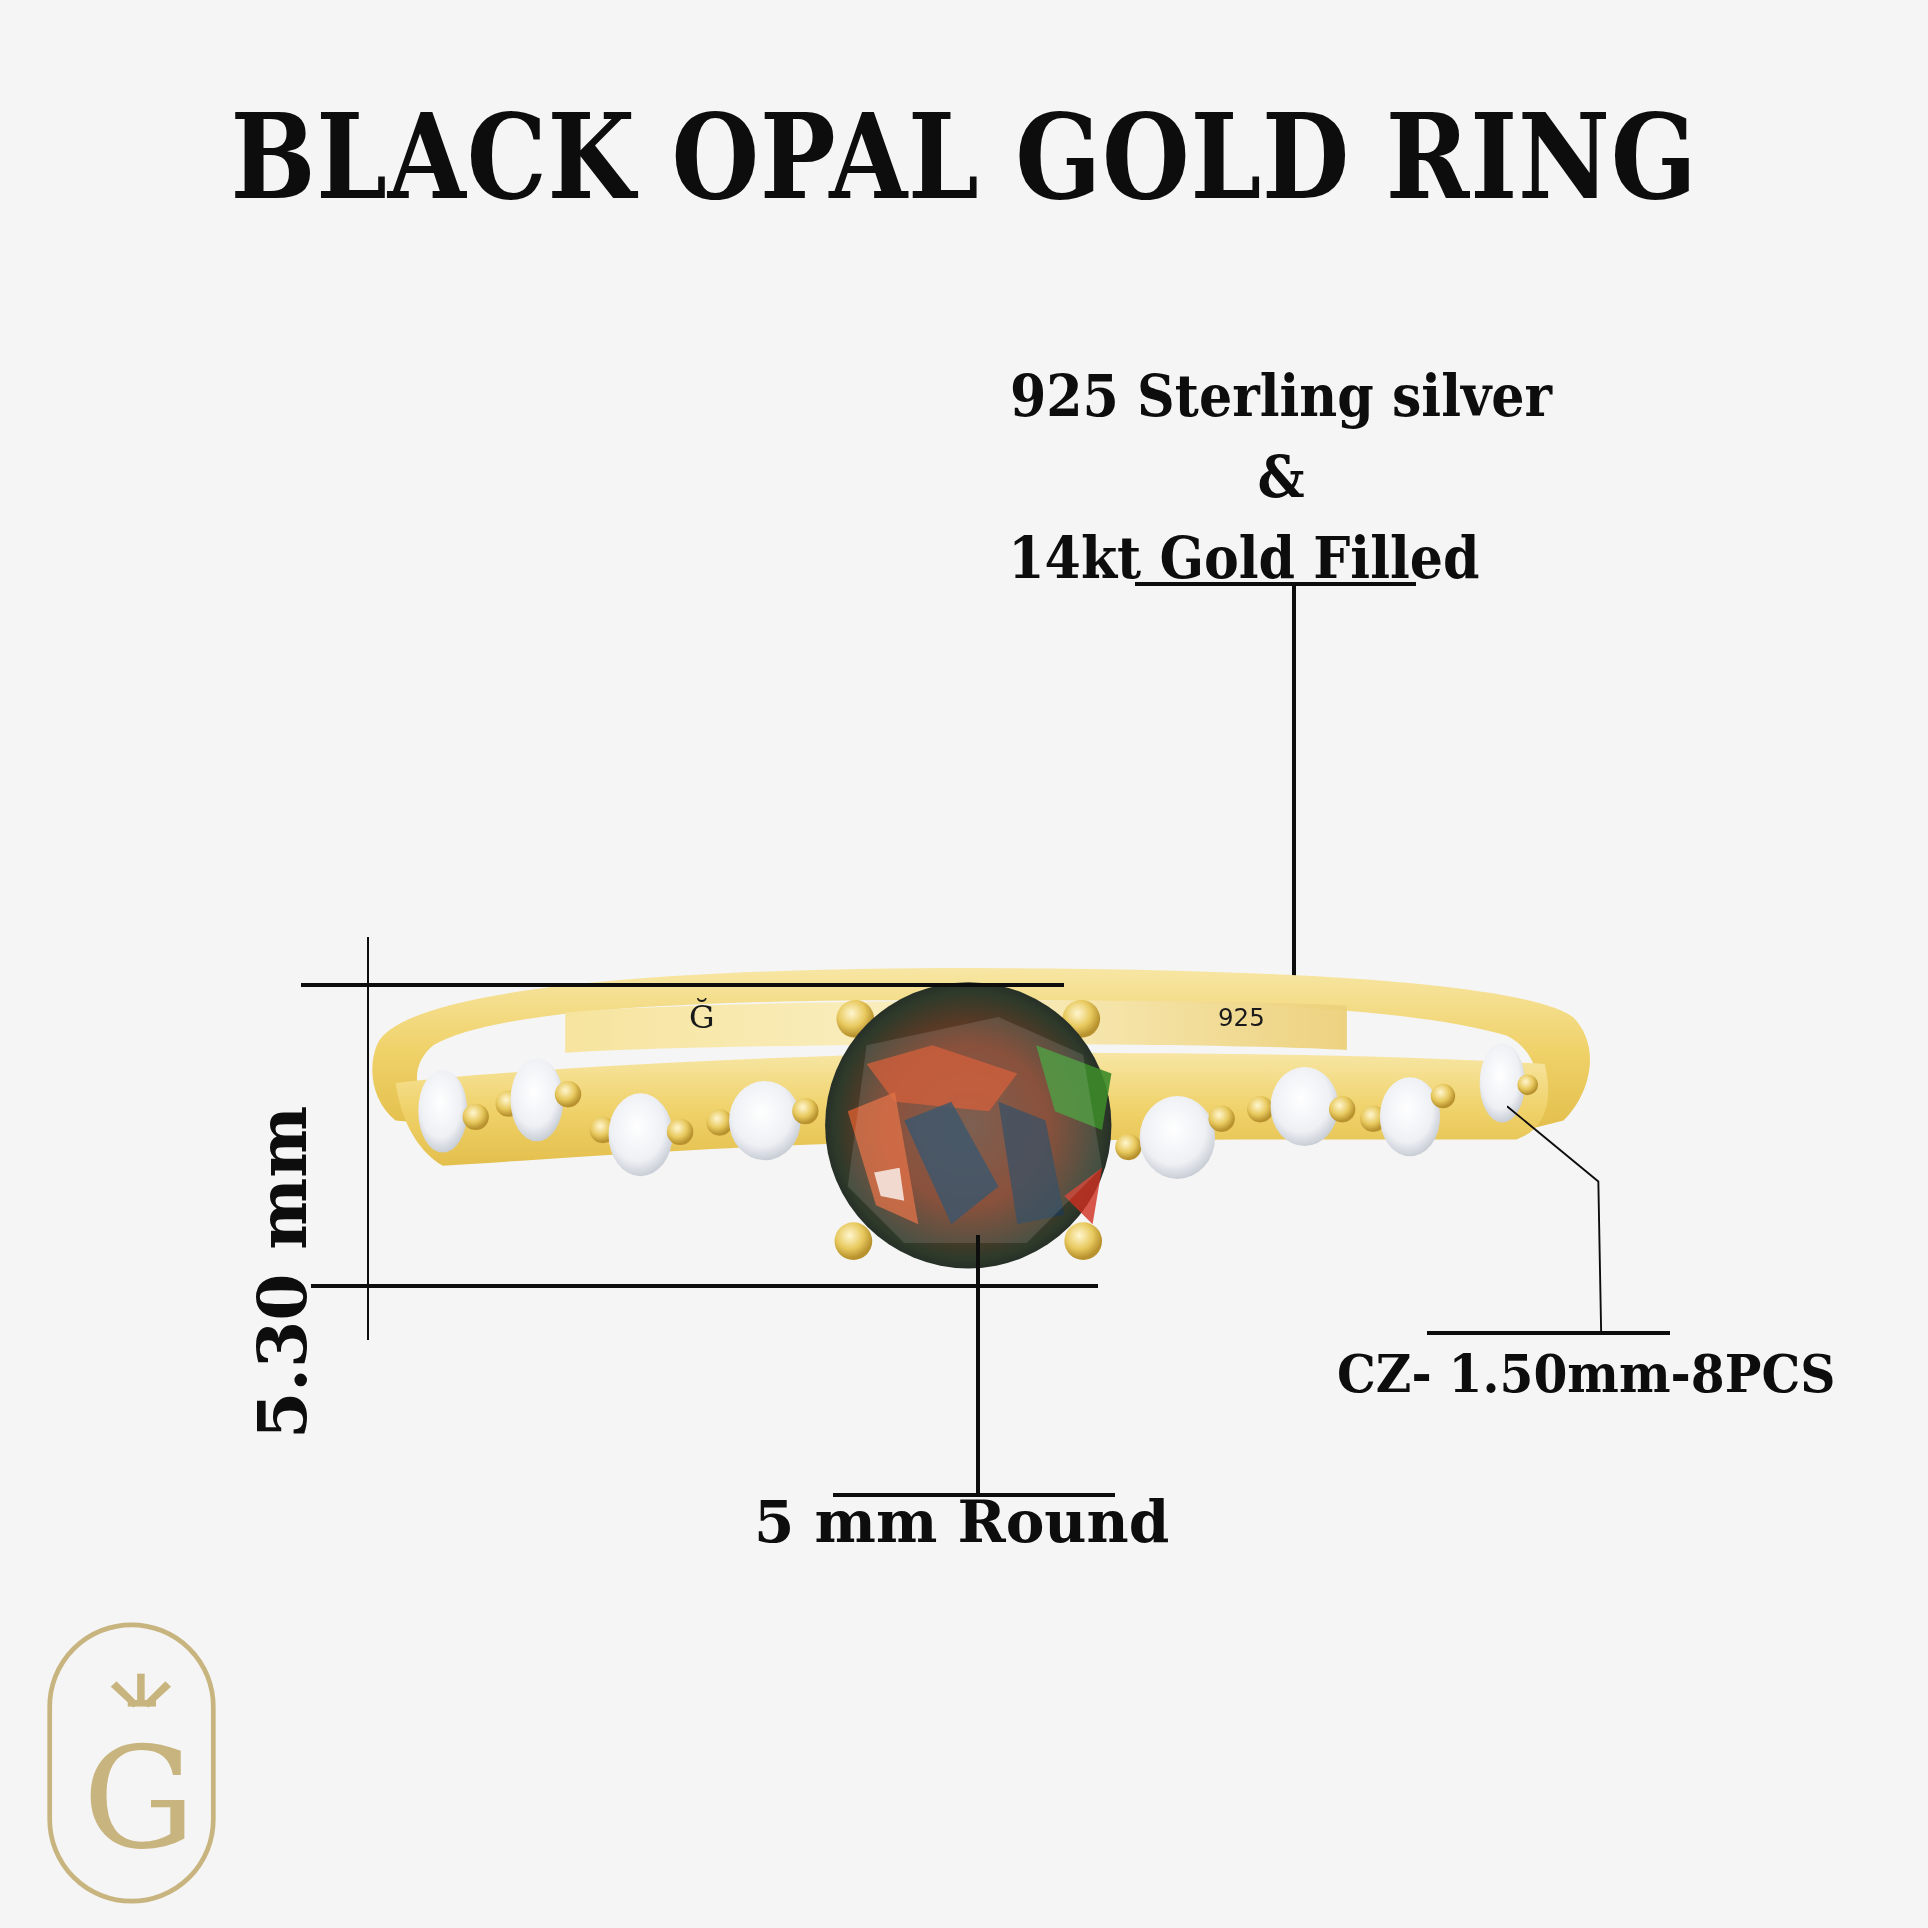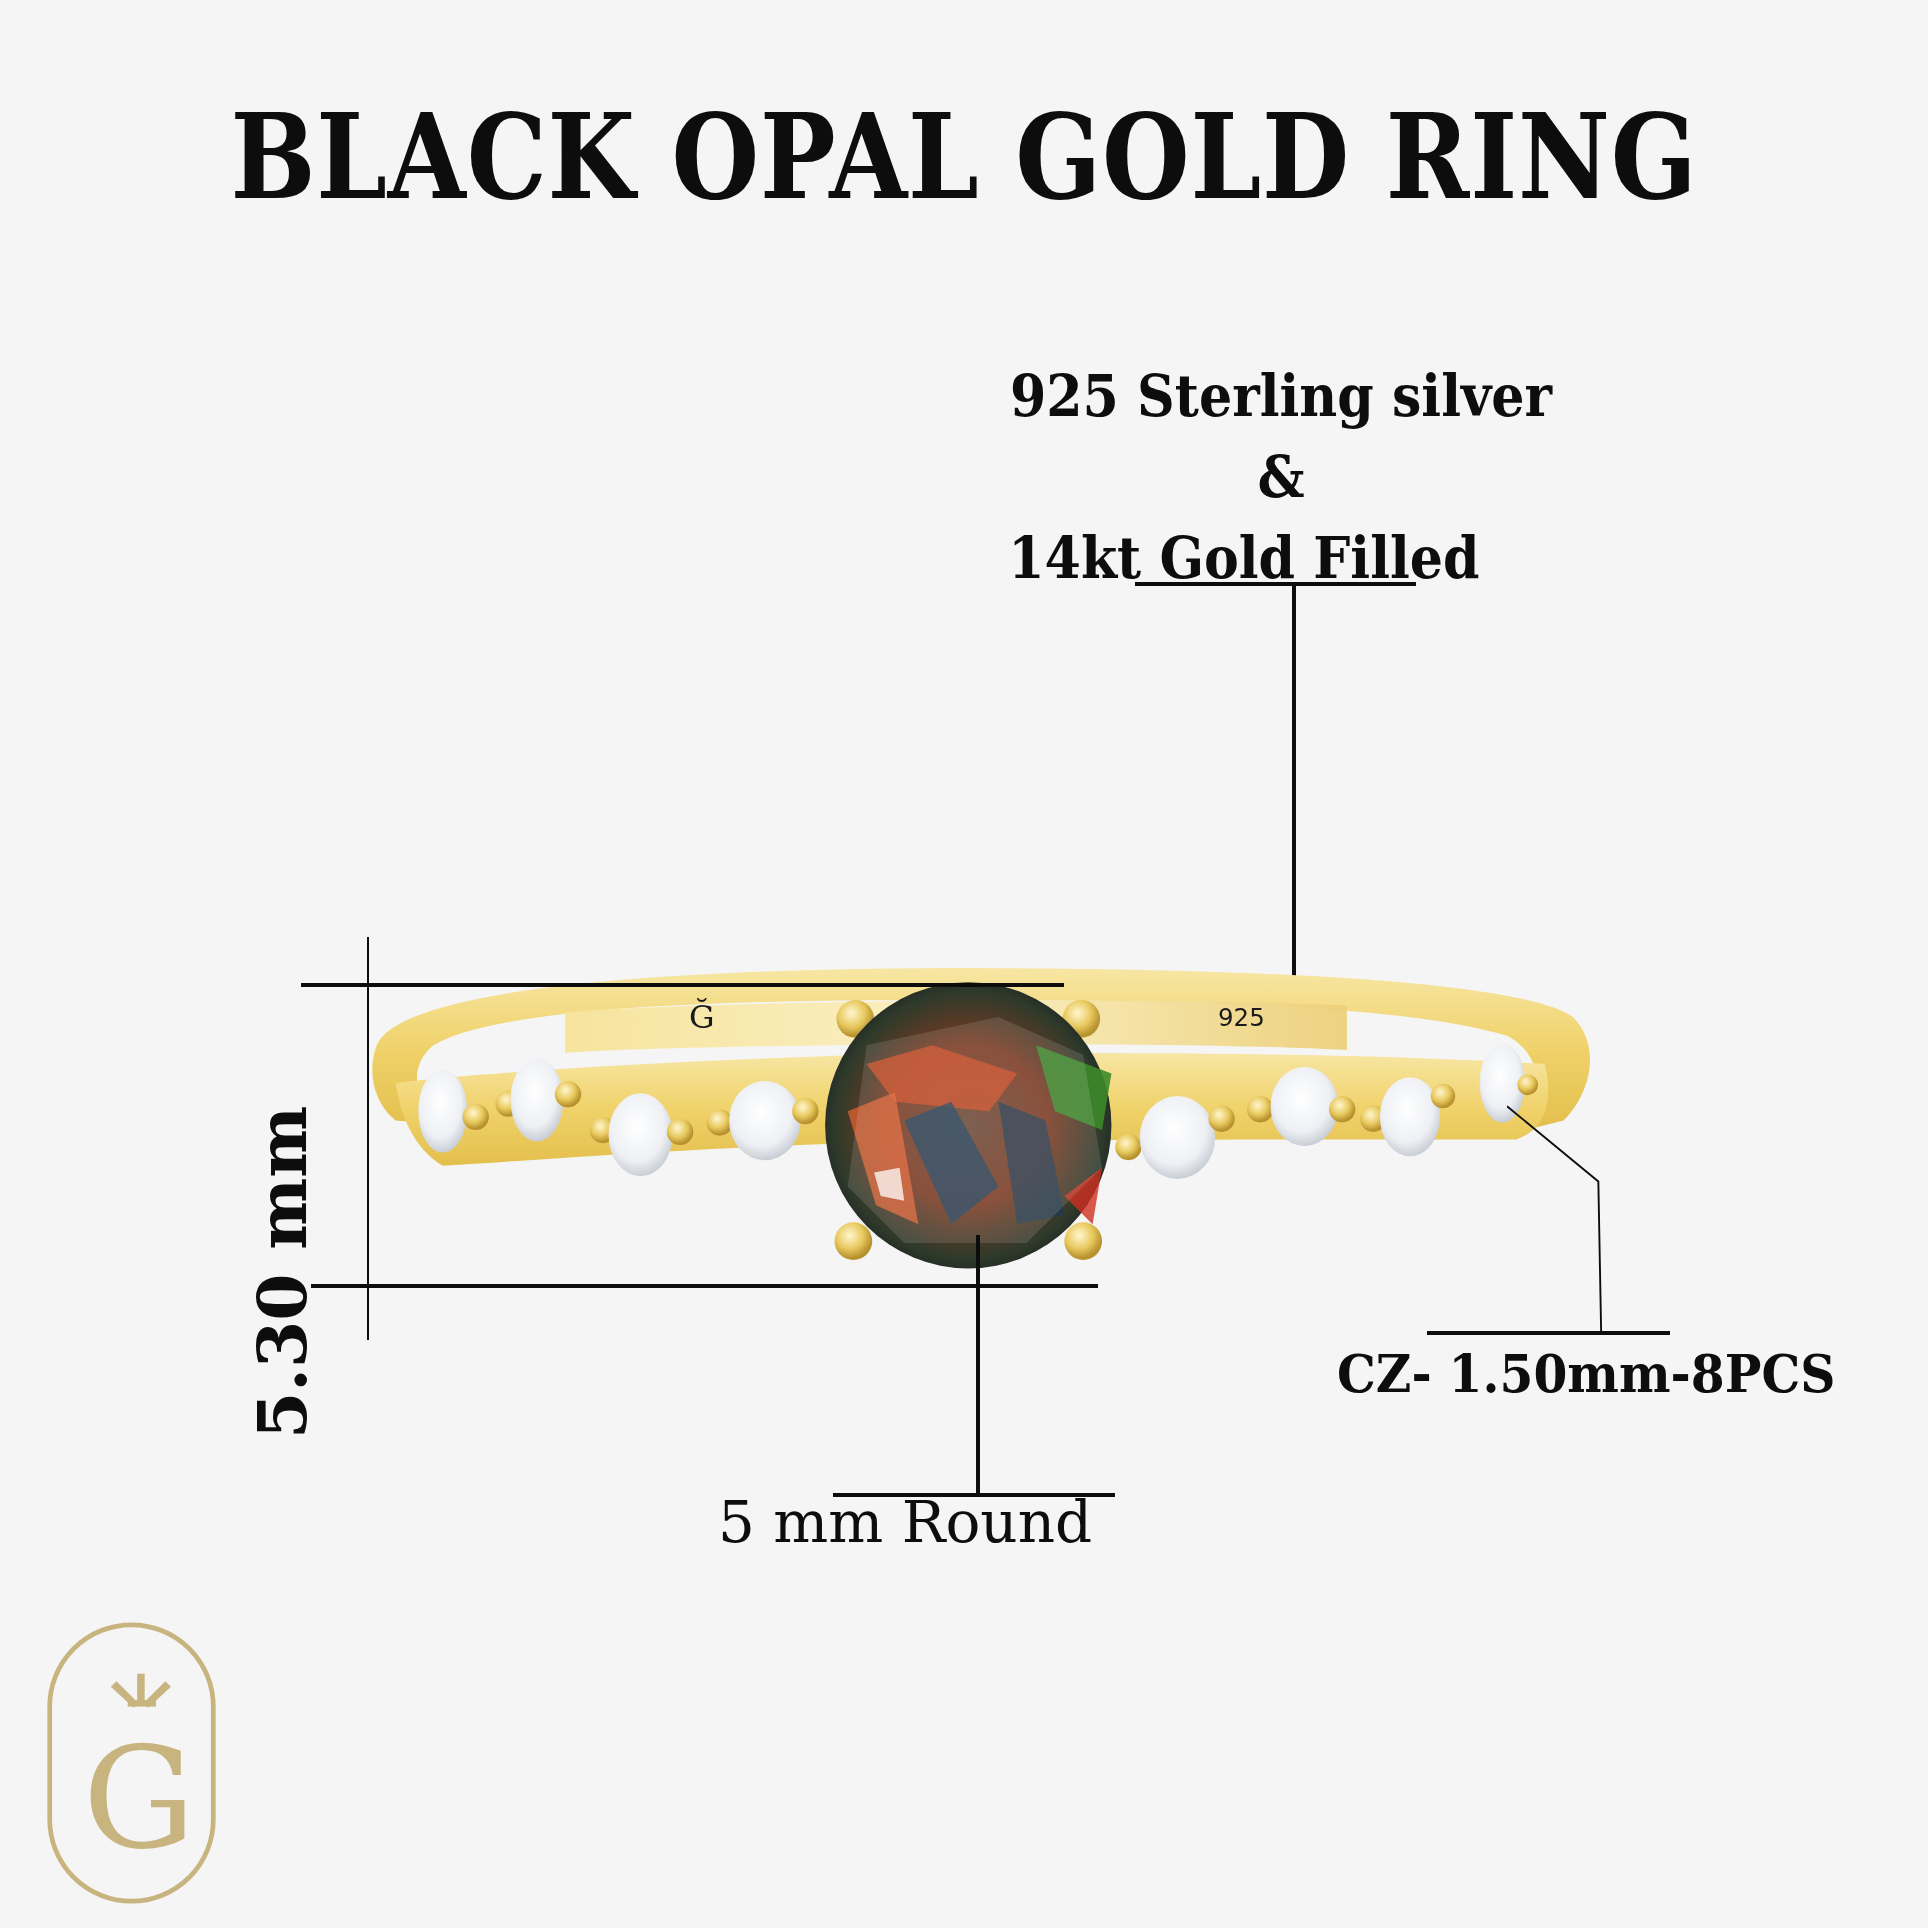--- a/index.html
+++ b/index.html
@@ -48,22 +48,22 @@
     }
     .cz-label {
       left: 1337px; top: 1342px;
       font-weight: bold;
       font-size: 53px;
       white-space: nowrap;
       transform: scaleX(0.92);
       transform-origin: left top;
     }
     .stone-label {
-      left: 718px; top: 1488px;
-      font-weight: normal;
+      left: 754px; top: 1488px;
+      font-weight: bold;
       font-size: 58px;
       white-space: nowrap;
     }
     .logo { left: 45px; top: 1621px; width: 173px; height: 284px; }
     svg { display: block; }
   </style>
 </head>
 <body>
 
 <div class="abs title">BLACK OPAL GOLD RING</div>

